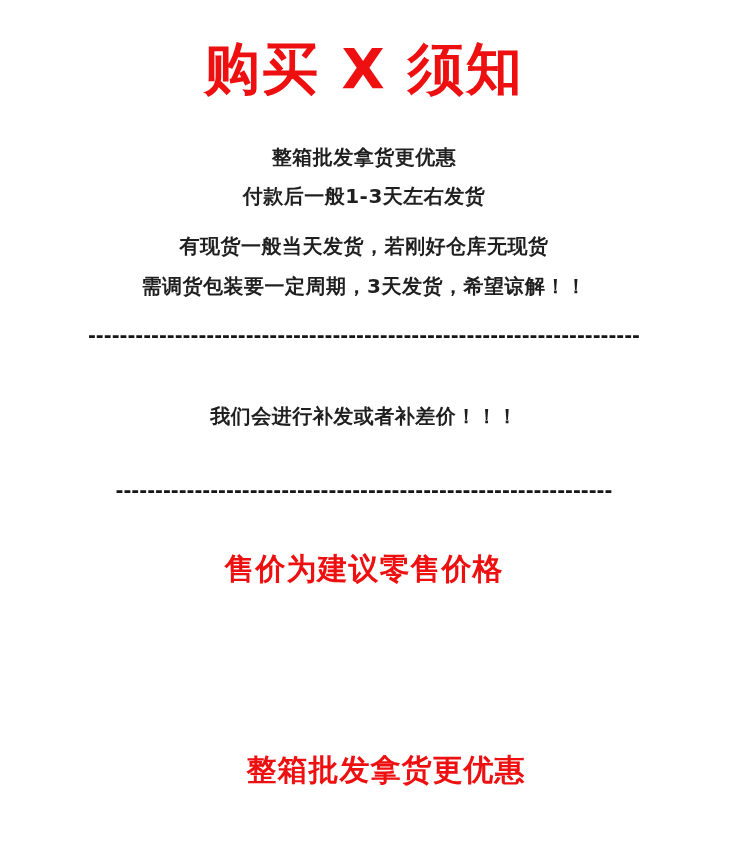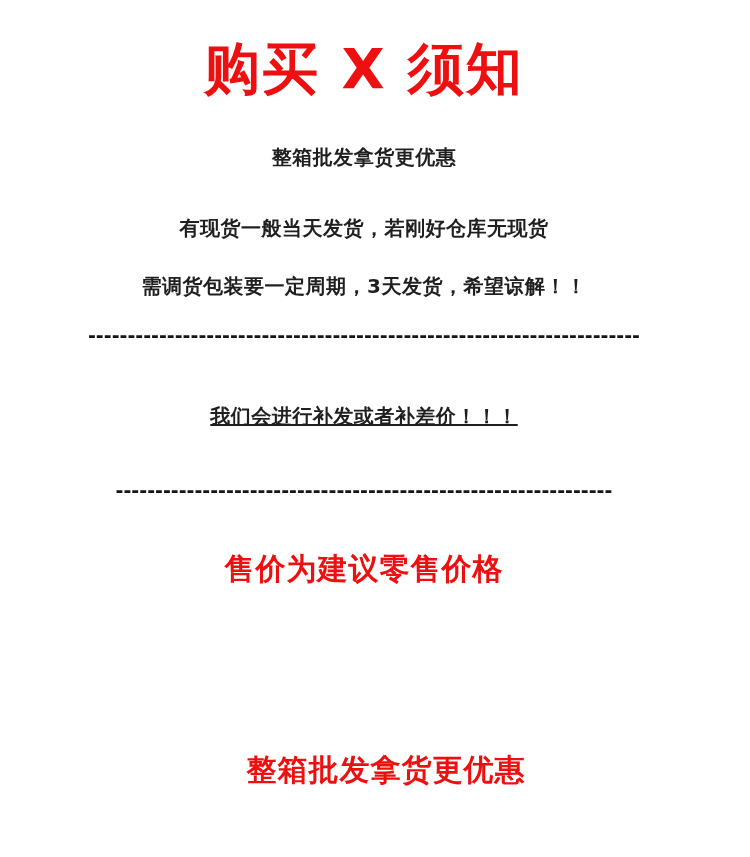--- a/index.html
+++ b/index.html
@@ -50,39 +50,40 @@
   }
   .red{
     font-size:30px;
     line-height:56px;
     color:var(--red);
     letter-spacing:1px;
   }
   
   .t-l1{top:144px;}
   .t-l2{top:183px;}
-  .t-l3{top:215px;}
+  .t-l3{top:233px;}
   .t-l4{top:273px;text-align:center;}
   .t-d1{top:322px;}
   .t-l5{top:361px;}
-  .t-l6{top:403px;text-decoration:underline;}
+  .t-l6{top:403px;}
   .t-d2{top:477px;}
   .t-r1{top:541px;}
   .t-r2{top:608px;}
   .t-r3{top:675px;}
   .t-r4{top:742px;padding-left:44px;}
 </style>
 </head>
 <body>
 
 <div class="poster">
 
   <h1 class="row title">购买 X 须知</h1>
 
   <div class="row black t-l1">整箱批发拿货更优惠</div>
+  <div class="row black t-l2">付款后一般1-3天左右发货</div>
   <div class="row black t-l3">有现货一般当天发货，若刚好仓库无现货</div>
   <div class="row black t-l4">需调货包装要一定周期，3天发货，希望谅解！！</div>
 
   <div class="row divider t-d1">----------------------------------------------------------------------</div>
 
   <div class="row black t-l6">我们会进行补发或者补差价！！！</div>
 
   <div class="row divider t-d2">---------------------------------------------------------------</div>
 
   <div class="row red t-r1">售价为建议零售价格</div>

